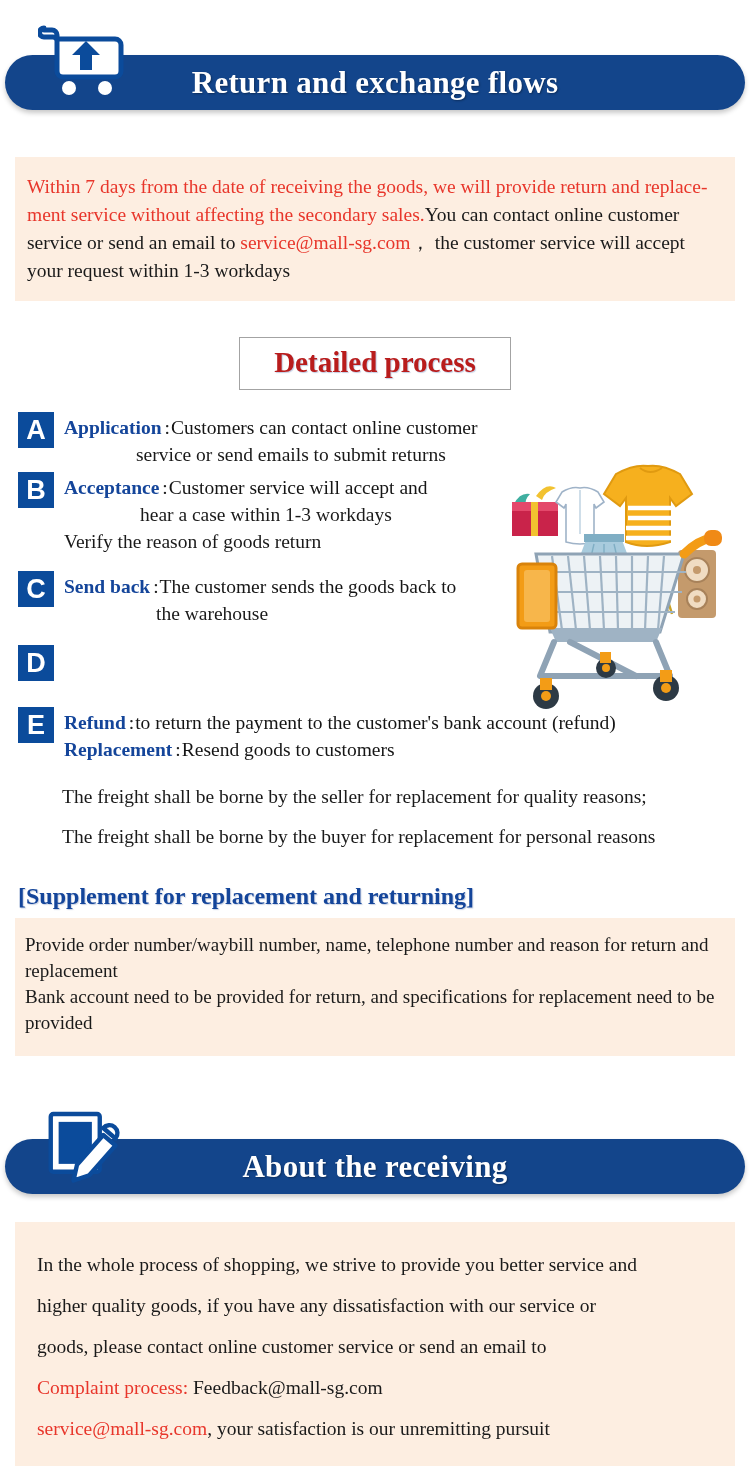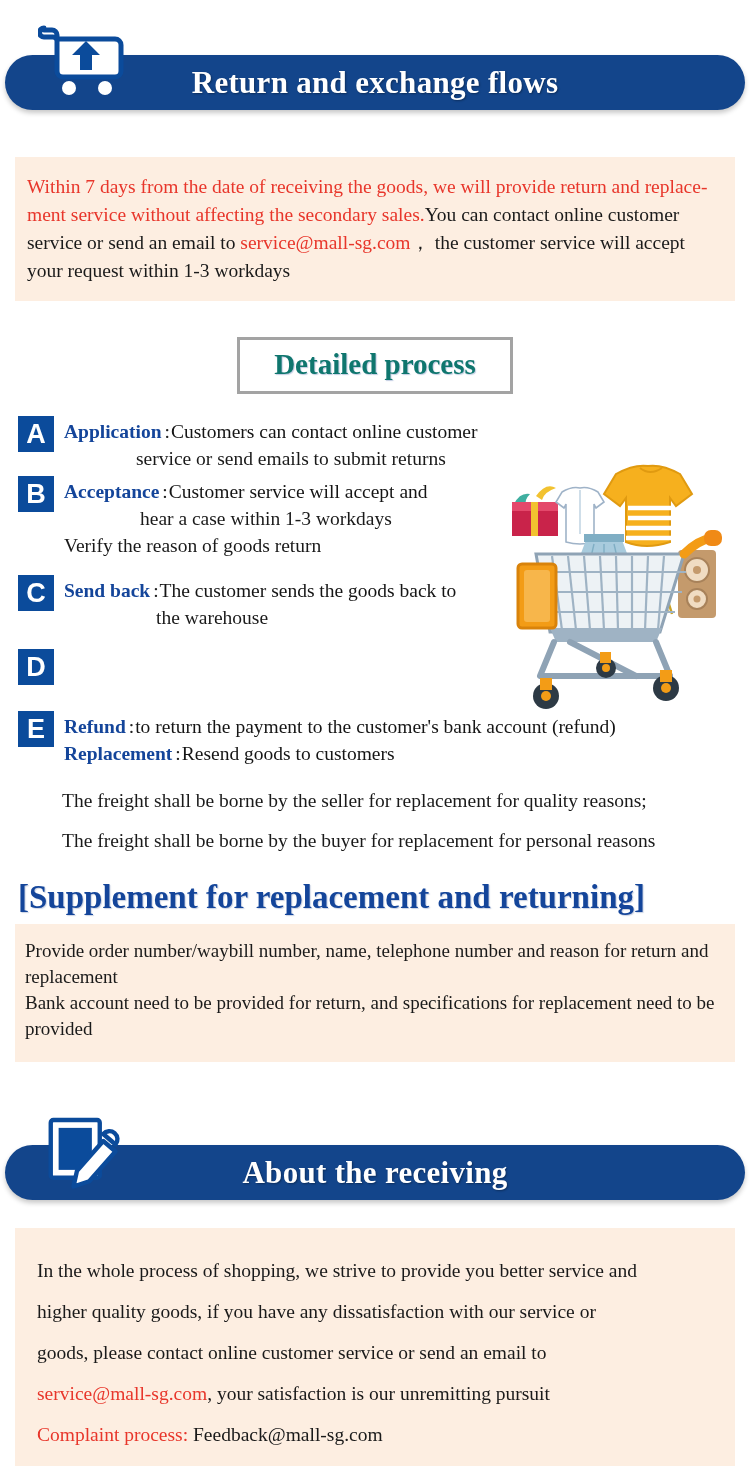--- a/index.html
+++ b/index.html
@@ -67,23 +67,23 @@
   }
   .red { color: #E8362B; }
 
   
   .proc-title-row {
     display: flex;
     justify-content: center;
     margin-top: 36px;
   }
   .proc-title {
-    border: 3px solid #a3a3a3;
+    border: 1px solid #a3a3a3;
     background: #ffffff;
-    color: #0f766e;
+    color: #b91c1c;
     font-size: 29px;
     font-weight: bold;
     padding: 8px 34px 10px 34px;
     text-shadow: 1px 1px 1px rgba(140,160,200,0.55);
   }
 
   
   .steps {
     position: relative;
     margin-top: 22px;
@@ -131,23 +131,23 @@
     right: 8px;
     top: 452px;
     width: 236px;
     height: 272px;
     z-index: 1;
     pointer-events: none;
   }
 
   
   .supp-title {
-    margin: 18px 0 8px 18px;
+    margin: 26px 0 8px 18px;
     color: #14459A;
-    font-size: 33px;
+    font-size: 24px;
     font-weight: bold;
     text-shadow: 1px 1px 1px rgba(150,165,200,0.5);
   }
   .supp-box p { font-size: 19px; line-height: 26px; font-family: Liberation Serif, serif; }
 
   
   .complaint-box {
     background: #FDEEE1;
     margin: 46px 15px 0 15px;
     padding: 22px 22px 26px 22px;
@@ -340,19 +340,19 @@
     <path d="M70 24 a9 9 0 0 1 14 12 l-14 -12 z" fill="#ffffff" stroke="#0B4B9B" stroke-width="5" stroke-linejoin="round"></path>
   </svg>
   <div class="banner-title">About the receiving</div>
 </div>
 
 <div class="complaint-box">
   <p>In the whole process of shopping, we strive to provide you better service and</p>
   <p>higher quality goods, if you have any dissatisfaction with our service or</p>
   <p>goods, please contact online customer service or send an email to</p>
   <p>
-    <span class="red">service@mall-sg.com</span><span>, your satisfaction is our unremitting pursuit</span>
-  </p>
-  <p>
     <span class="red">Complaint process:</span>
     <span>Feedback@mall-sg.com</span>
   </p>
+  <p>
+    <span class="red">service@mall-sg.com</span><span>, your satisfaction is our unremitting pursuit</span>
+  </p>
 </div>
 
 </body></html>

